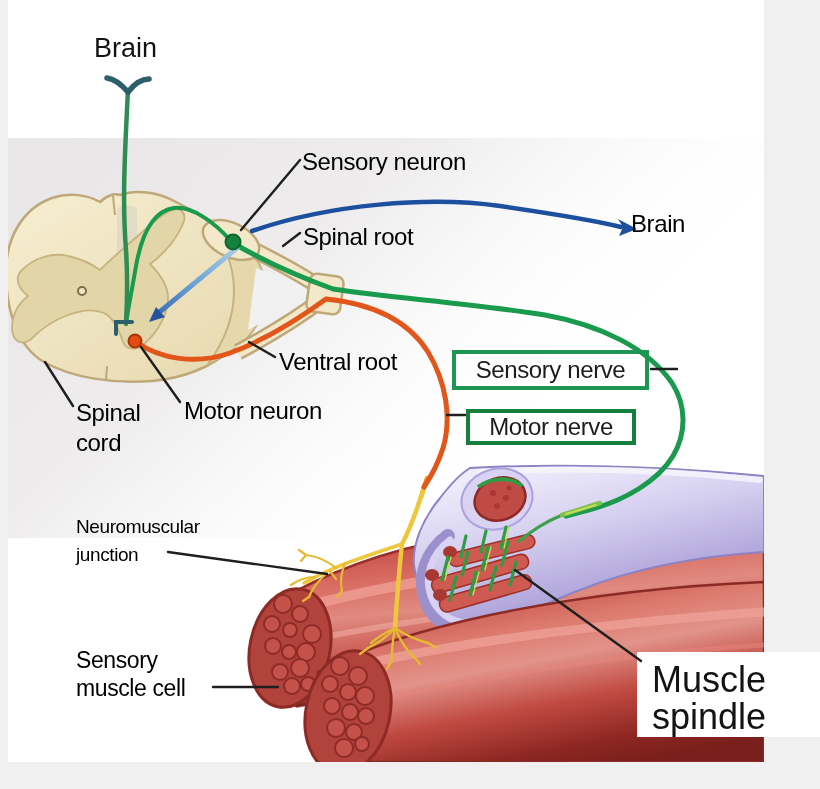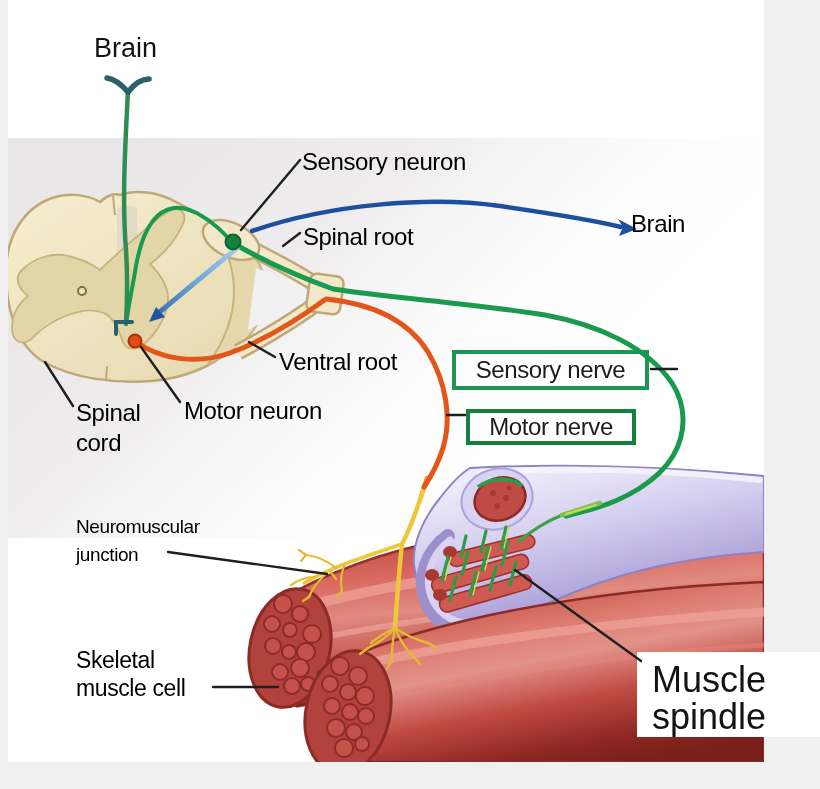--- a/index.html
+++ b/index.html
@@ -298,21 +298,21 @@
 <div class="legend-box" id="box-motor-nerve">
   <span>Motor nerve</span>
 </div>
 
 <div class="lbl" id="lbl-neuromuscular">
   <span class="ln">Neuromuscular</span>
   <span class="ln">junction</span>
 </div>
 
 <div class="lbl" id="lbl-skeletal">
-  <span class="ln">Skeletal</span>
+  <span class="ln">Sensory</span>
   <span class="ln">muscle cell</span>
 </div>
 
 <div class="lbl ppt" id="lbl-muscle-spindle">
   <span class="ln">Muscle</span>
   <span class="ln">spindle</span>
 </div>
 
 </div>
 

